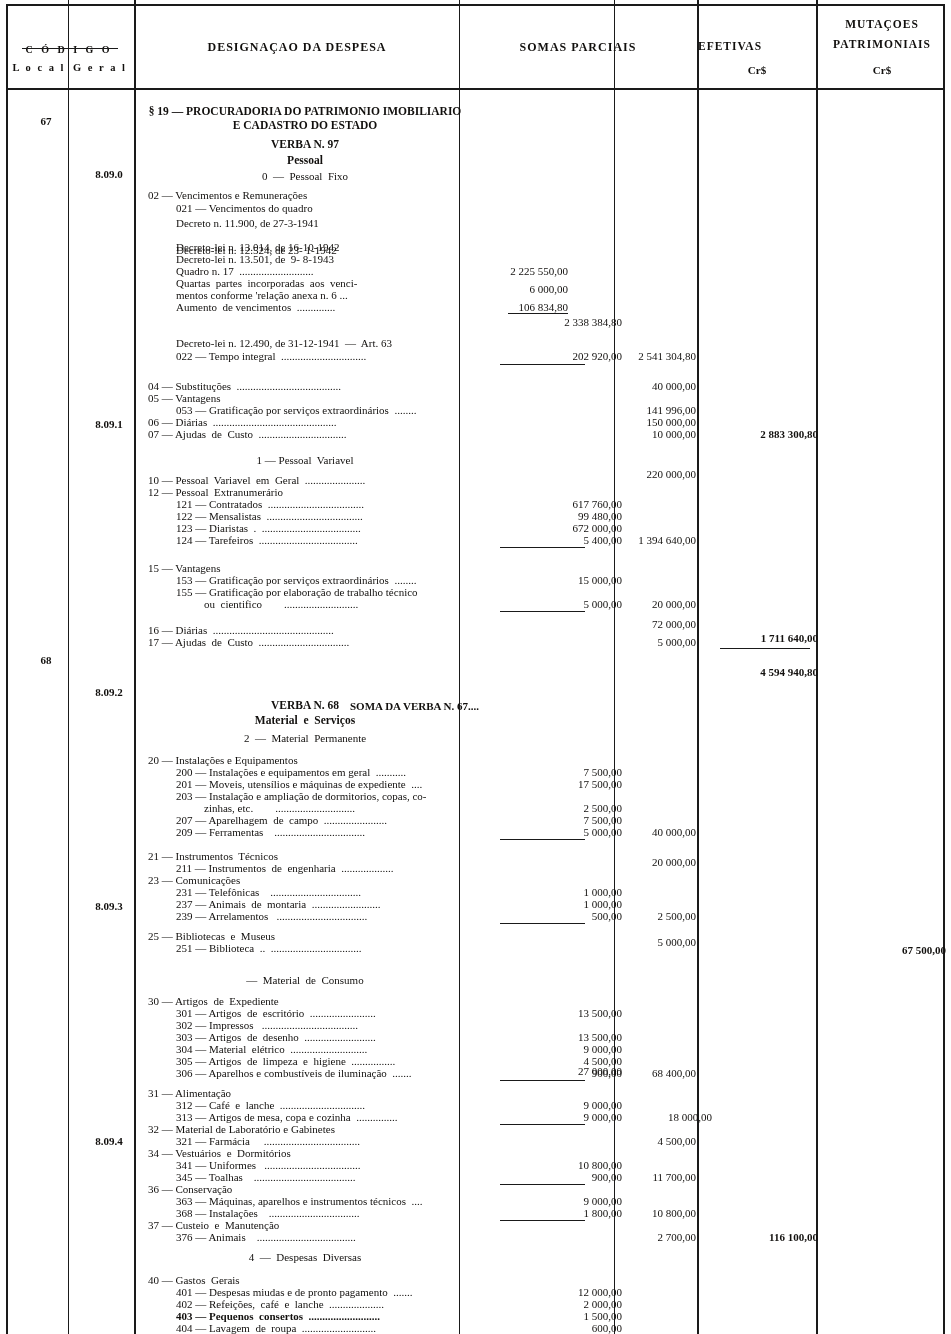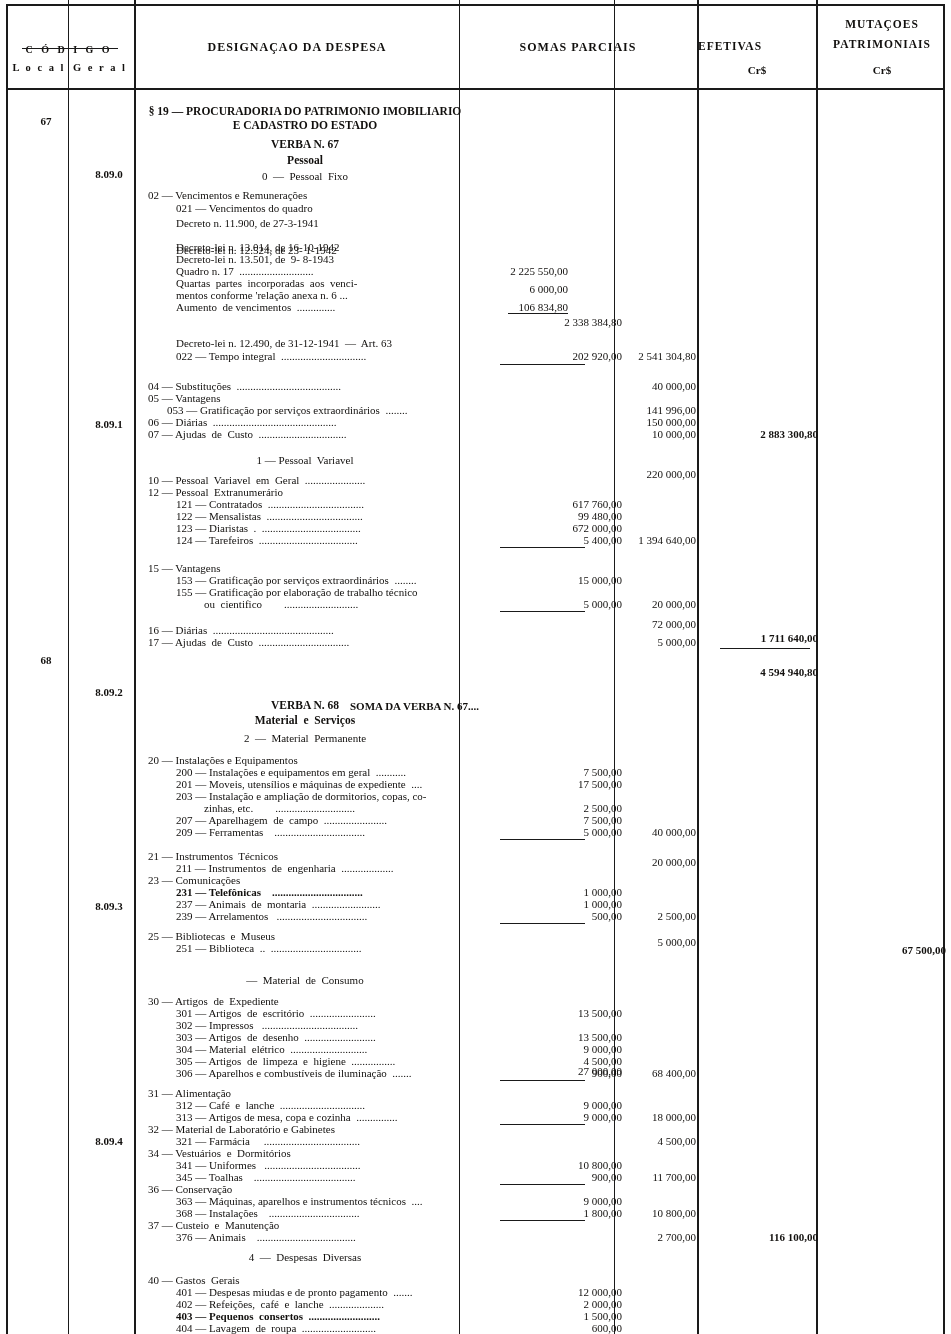--- a/index.html
+++ b/index.html
@@ -123,21 +123,21 @@
 
     <div class="t b c" style="left:72px;top:76px;width:58px;">8.09.0</div>
     <div class="t b c" style="left:72px;top:326px;width:58px;">8.09.1</div>
     <div class="t b c" style="left:72px;top:594px;width:58px;">8.09.2</div>
     <div class="t b c" style="left:72px;top:808px;width:58px;">8.09.3</div>
     <div class="t b c" style="left:72px;top:1043px;width:58px;">8.09.4</div>
 
     <div class="t b c" style="left:136px;top:13px;width:322px;font-size:11.5px;">§ 19 — PROCURADORIA DO PATRIMONIO IMOBILIARIO</div>
     <div class="t b c" style="left:136px;top:27px;width:322px;font-size:11.5px;">E CADASTRO DO ESTADO</div>
 
-    <div class="t b c" style="left:136px;top:46px;width:322px;font-size:11.5px;">VERBA N. 67</div>
+    <div class="t b c" style="left:136px;top:46px;width:322px;font-size:11.5px;">VERBA N. 97</div>
     <div class="t b c" style="left:136px;top:62px;width:322px;font-size:11.5px;">Pessoal</div>
     <div class="t c" style="left:136px;top:78px;width:322px;">0  —  Pessoal  Fixo</div>
 
     <div class="t" style="left:140px;top:97px;">02 — Vencimentos e Remunerações</div>
     <div class="t" style="left:168px;top:110px;">021 — Vencimentos do quadro</div>
     <div class="t" style="left:168px;top:125px;">Decreto n. 11.900, de 27-3-1941</div>
     <div class="t" style="left:168px;top:137px;margin-top:15px;">Decreto-lei n. 12.524, de 23- 1-1942</div>
     <div class="t" style="left:168px;top:149px;">Decreto-lei n. 13.014, de 16-10-1942</div>
     <div class="t" style="left:168px;top:161px;">Decreto-lei n. 13.501, de  9- 8-1943</div>
     <div class="t" style="left:168px;top:173px;">Quadro n. 17  ...........................</div>
@@ -152,21 +152,21 @@
 
     <div class="t" style="left:168px;top:245px;">Decreto-lei n. 12.490, de 31-12-1941  —  Art. 63</div>
     <div class="t" style="left:168px;top:258px;">022 — Tempo integral  ...............................</div>
     <div class="t r num" style="left:470px;top:258px;width:144px;padding-right:16px;">202 920,00</div>
     <div class="t r num" style="left:560px;top:258px;width:128px;padding-right:10px;">2 541 304,80</div>
     <div class="rule" style="left:492px;top:272px;width:85px;"></div>
 
     <div class="t" style="left:140px;top:288px;">04 — Substituções  ......................................</div>
     <div class="t r num" style="left:560px;top:288px;width:128px;padding-right:10px;">40 000,00</div>
     <div class="t" style="left:140px;top:300px;">05 — Vantagens</div>
-    <div class="t" style="left:159px;top:312px;">053 — Gratificação por serviços extraordinários  ........</div>
+    <div class="t" style="left:168px;top:312px;">053 — Gratificação por serviços extraordinários  ........</div>
     <div class="t r num" style="left:560px;top:312px;width:128px;padding-right:10px;">141 996,00</div>
     <div class="t" style="left:140px;top:324px;">06 — Diárias  .............................................</div>
     <div class="t r num" style="left:560px;top:324px;width:128px;padding-right:10px;text-align:right;">150 000,00</div>
     <div class="t" style="left:140px;top:336px;">07 — Ajudas  de  Custo  ................................</div>
     <div class="t r num" style="left:560px;top:336px;width:128px;padding-right:10px;">10 000,00</div>
     <div class="t b r num" style="left:700px;top:336px;width:110px;padding-right:8px;">2 883 300,80</div>
 
     <div class="t c" style="left:136px;top:362px;width:322px;">1 — Pessoal  Variavel</div>
 
     <div class="t" style="left:140px;top:382px;">10 — Pessoal  Variavel  em  Geral  ......................</div>
@@ -219,21 +219,21 @@
     <div class="t" style="left:168px;top:734px;">209 — Ferramentas    .................................</div>
     <div class="t r num" style="left:470px;top:734px;width:144px;padding-right:16px;">5 000,00</div>
     <div class="t r num" style="left:560px;top:734px;width:128px;padding-right:10px;">40 000,00</div>
     <div class="rule" style="left:492px;top:747px;width:85px;"></div>
 
     <div class="t" style="left:140px;top:758px;">21 — Instrumentos  Técnicos</div>
     <div class="t" style="left:168px;top:770px;">211 — Instrumentos  de  engenharia  ...................</div>
     <div class="t r num" style="left:560px;top:764px;width:128px;padding-right:10px;">20 000,00</div>
 
     <div class="t" style="left:140px;top:782px;">23 — Comunicações</div>
-    <div class="t" style="left:168px;top:794px;font-weight:bold;">231 — Telefônicas    .................................</div>
+    <div class="t" style="left:168px;top:794px;">231 — Telefônicas    .................................</div>
     <div class="t r num" style="left:470px;top:794px;width:144px;padding-right:16px;">1 000,00</div>
     <div class="t" style="left:168px;top:806px;">237 — Animais  de  montaria  .........................</div>
     <div class="t r num" style="left:470px;top:806px;width:144px;padding-right:16px;">1 000,00</div>
     <div class="t" style="left:168px;top:818px;">239 — Arrelamentos   .................................</div>
     <div class="t r num" style="left:470px;top:818px;width:144px;padding-right:16px;">500,00</div>
     <div class="t r num" style="left:560px;top:818px;width:128px;padding-right:10px;">2 500,00</div>
     <div class="rule" style="left:492px;top:831px;width:85px;"></div>
 
     <div class="t" style="left:140px;top:838px;">25 — Bibliotecas  e  Museus</div>
     <div class="t" style="left:168px;top:850px;">251 — Biblioteca  ..  .................................</div>
@@ -255,21 +255,21 @@
     <div class="t" style="left:168px;top:975px;">306 — Aparelhos e combustíveis de iluminação  .......</div>
     <div class="t r num" style="left:470px;top:975px;width:144px;padding-right:16px;">900,00</div>
     <div class="t r num" style="left:560px;top:975px;width:128px;padding-right:10px;">68 400,00</div>
     <div class="rule" style="left:492px;top:988px;width:85px;"></div>
 
     <div class="t" style="left:140px;top:995px;">31 — Alimentação</div>
     <div class="t" style="left:168px;top:1007px;">312 — Café  e  lanche  ...............................</div>
     <div class="t r num" style="left:470px;top:1007px;width:144px;padding-right:16px;">9 000,00</div>
     <div class="t" style="left:168px;top:1019px;">313 — Artigos de mesa, copa e cozinha  ...............</div>
     <div class="t r num" style="left:470px;top:1019px;width:144px;padding-right:16px;">9 000,00</div>
-    <div class="t r num" style="left:560px;top:1019px;width:128px;padding-right:10px;">18 000,00</div>
+    <div class="t r num" style="left:576px;top:1019px;width:128px;padding-right:10px;">18 000,00</div>
     <div class="rule" style="left:492px;top:1032px;width:85px;"></div>
 
     <div class="t" style="left:140px;top:1031px;">32 — Material de Laboratório e Gabinetes</div>
     <div class="t" style="left:168px;top:1043px;">321 — Farmácia     ...................................</div>
     <div class="t r num" style="left:560px;top:1043px;width:128px;padding-right:10px;">4 500,00</div>
 
     <div class="t" style="left:140px;top:1055px;">34 — Vestuários  e  Dormitórios</div>
     <div class="t" style="left:168px;top:1067px;">341 — Uniformes   ...................................</div>
     <div class="t r num" style="left:470px;top:1067px;width:144px;padding-right:16px;">10 800,00</div>
     <div class="t" style="left:168px;top:1079px;">345 — Toalhas    .....................................</div>

